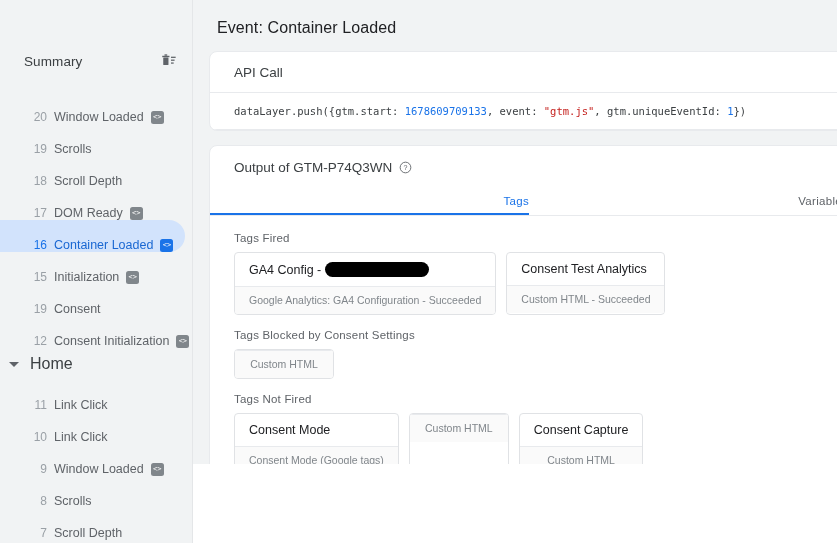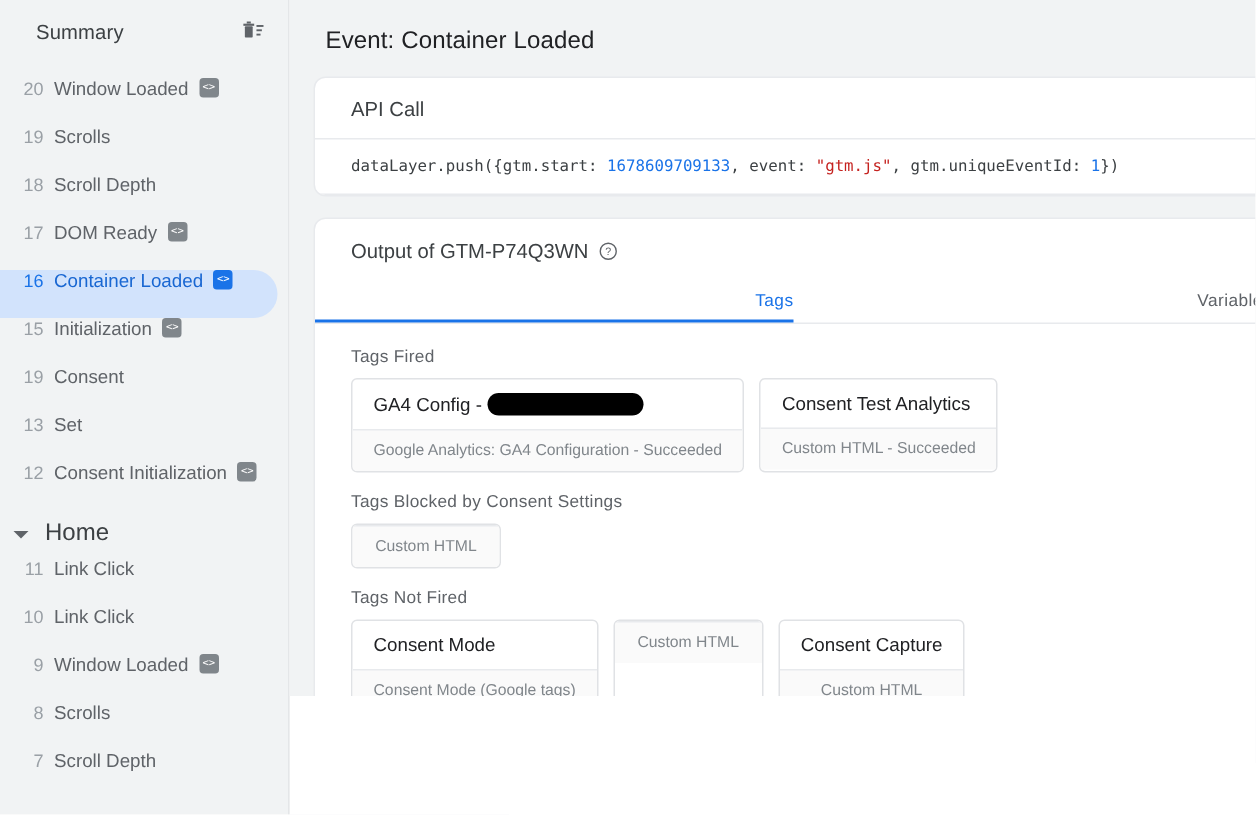--- a/index.html
+++ b/index.html
@@ -19,32 +19,33 @@
     border-right: 1px solid #e4e6e8;
     position: relative;
     overflow: hidden;
     flex: 0 0 193px;
   }
   .sidebar-header {
     height: 42px;
     display: flex; align-items: center;
     padding: 0 14px 0 24px;
     justify-content: space-between;
+    margin-top: 40px;
   }
   .sidebar-title {
     font-size: 13.5px;
     color: #3c4043;
     letter-spacing: .1px;
   }
   .trash-icon { width: 18px; height: 18px; display: block; }
   .sidebar-list { padding-top: 10px; }
   .side-item {
     height: 32px;
-    display: flex; align-items: flex-start;
-    padding-left: 14px;
+    display: flex; align-items: flex-end;
+    padding-left: 32px;
     font-size: 12.5px;
     color: #5f6368;
     position: relative;
     white-space: nowrap;
   }
   .side-item .num {
     color: #9aa0a6;
     font-size: 12px;
     min-width: 15px;
     text-align: right;
@@ -247,24 +248,20 @@
         <span class="num">15</span>
         <span class="lbl">Initialization</span>
         <span class="code-badge">&lt;&gt;</span>
       </div>
 
       <div class="side-item">
         <span class="num">19</span>
         <span class="lbl">Consent</span>
       </div>
 
-      <div class="side-item">
-        <span class="num">13</span>
-        <span class="lbl">Set</span>
-      </div>
 
       <div class="side-item">
         <span class="num">12</span>
         <span class="lbl">Consent Initialization</span>
         <span class="code-badge">&lt;&gt;</span>
       </div>
 
       <div class="group-item">
         <span class="caret"></span>
         <span class="glbl">Home</span>

